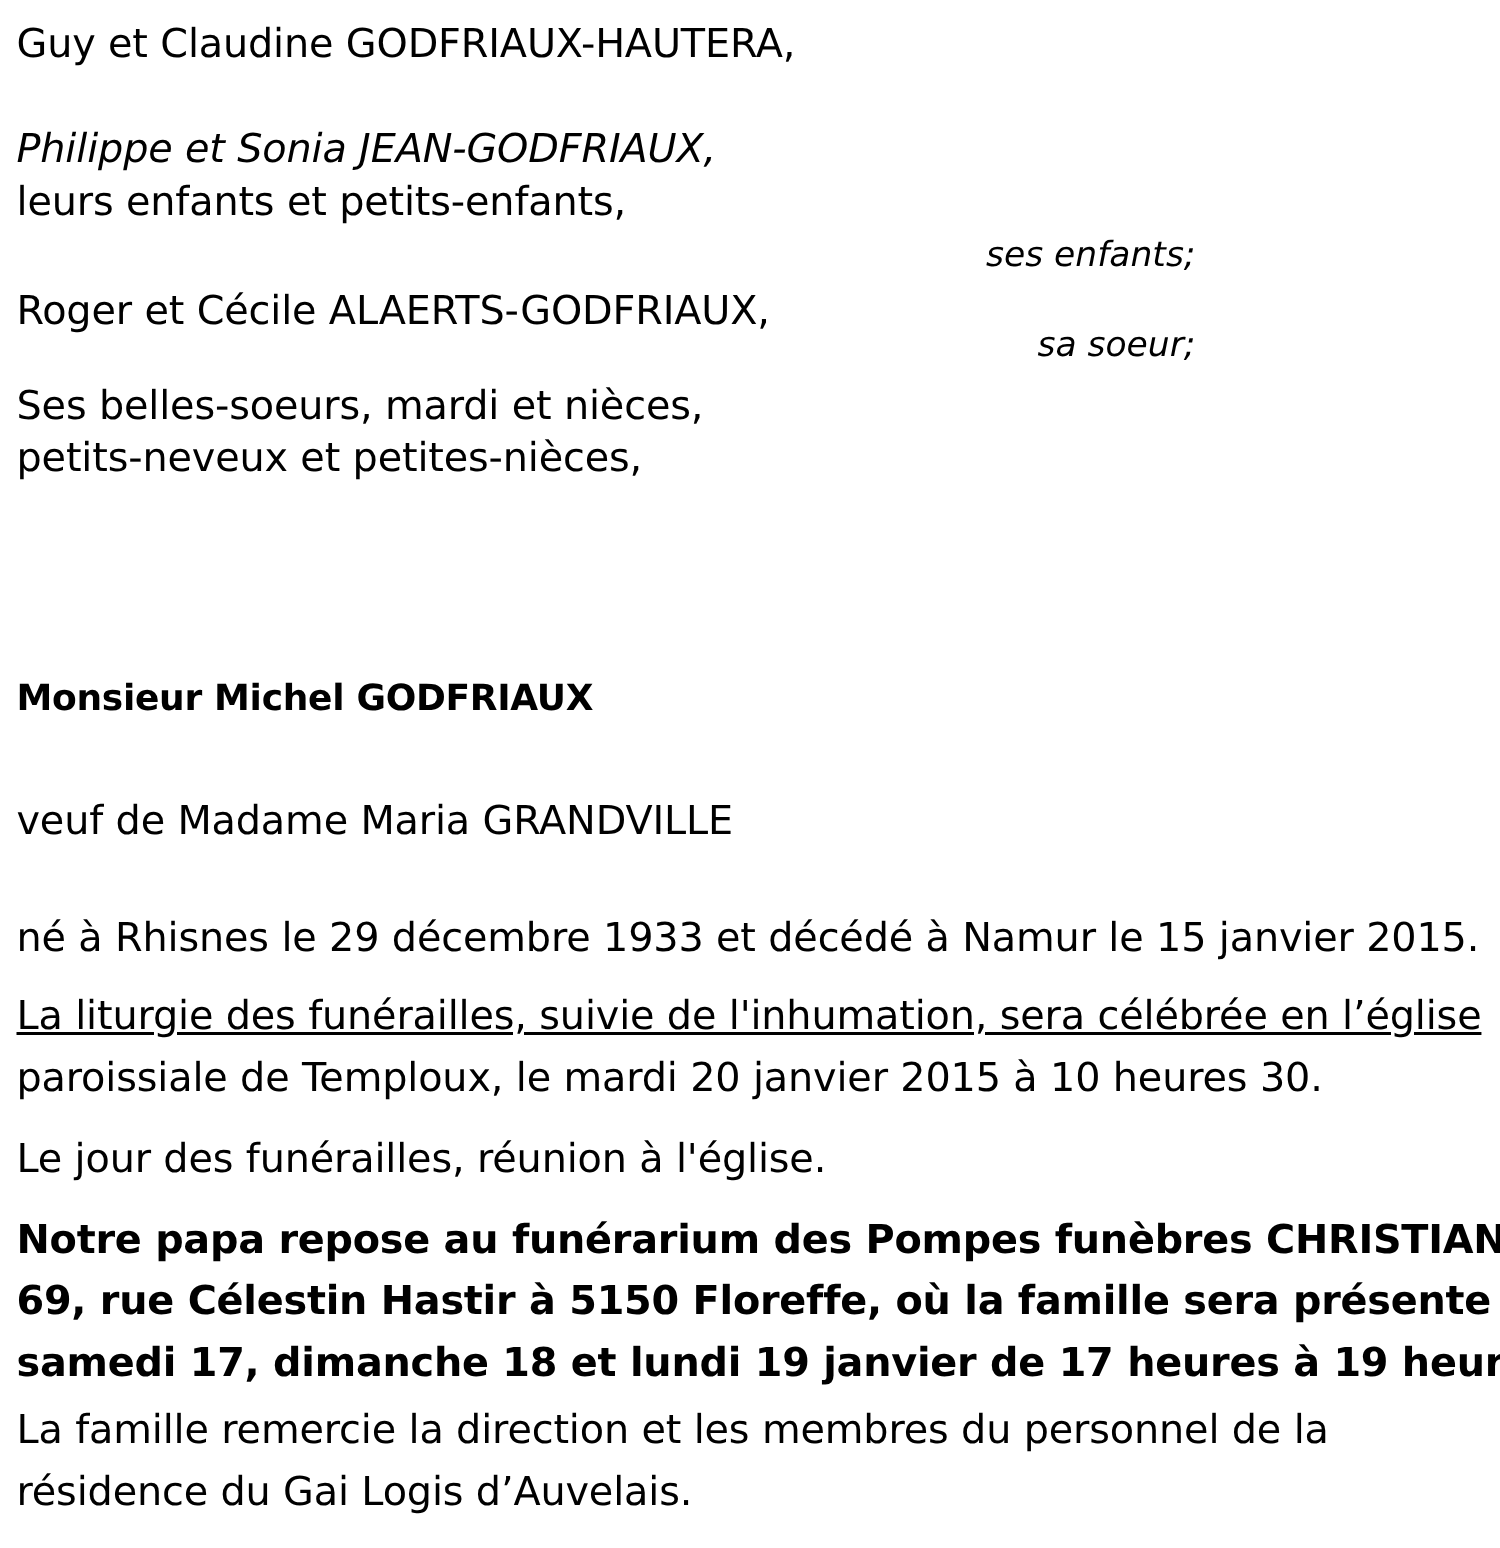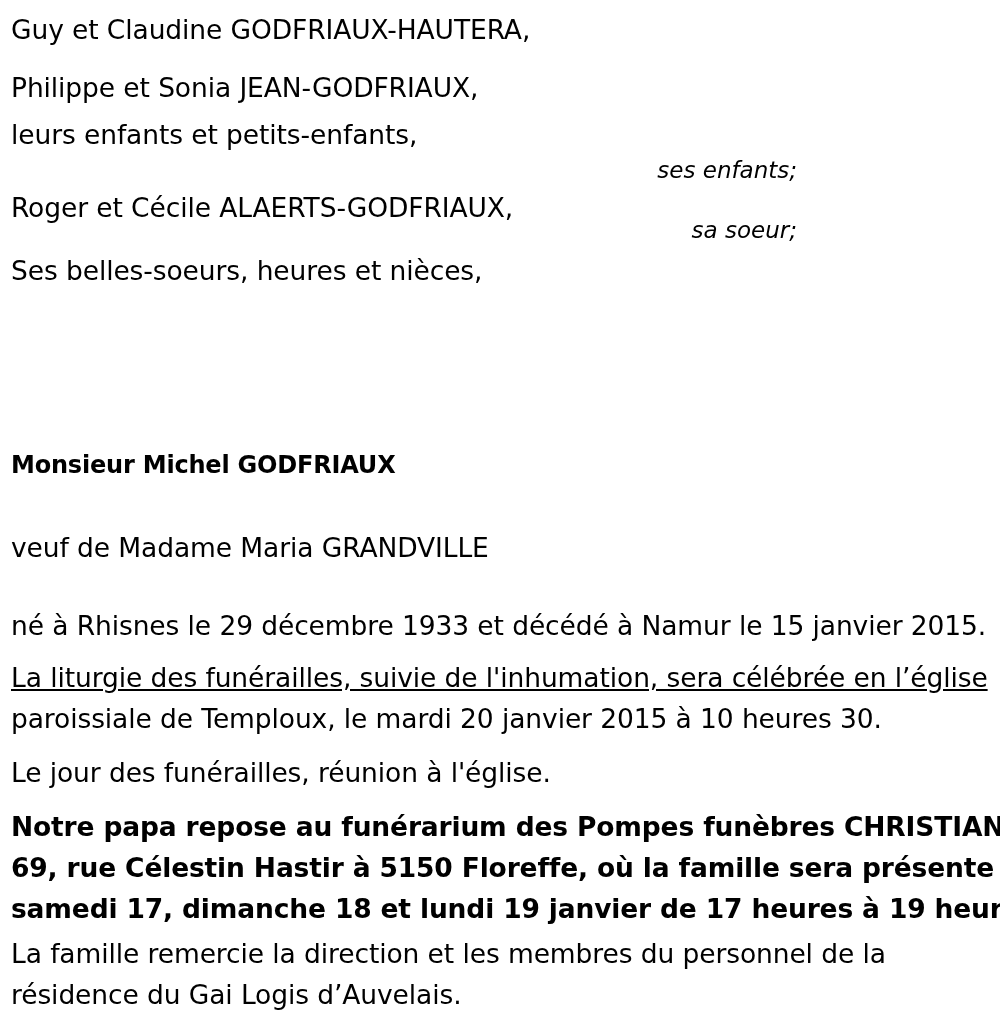--- a/index.html
+++ b/index.html
@@ -78,32 +78,33 @@
   }
 </style>
 </head>
 <body>
 
 <div id="notice">
 
   <div class="line" style="top:12px;">Guy et Claudine GODFRIAUX-HAUTERA,</div>
 
 
-  <div class="line" style="top:70px;">Philippe et Sonia JEAN-GODFRIAUX,</div>
+  <div class="line" style="top:82px;font-style:italic;">Philippe et Sonia JEAN-GODFRIAUX,</div>
 
   <div class="line" style="top:117px;">leurs enfants et petits-enfants,</div>
 
   <div class="aside" style="top:155px;">ses enfants;</div>
 
   <div class="line" style="top:190px;">Roger et Cécile ALAERTS-GODFRIAUX,</div>
 
   <div class="aside" style="top:215px;">sa soeur;</div>
 
-  <div class="line" style="top:253px;">Ses belles-soeurs, heures et nièces,</div>
+  <div class="line" style="top:253px;">Ses belles-soeurs, mardi et nièces,</div>
 
+  <div class="line" style="top:288px;">petits-neveux et petites-nièces,</div>
 
 
   <div class="deceased-name" style="top:444px;">Monsieur Michel GODFRIAUX</div>
 
   <div class="line" style="top:530px;">veuf de Madame Maria GRANDVILLE</div>
 
   <div class="line" style="top:608px;">né à Rhisnes le 29 décembre 1933 et décédé à Namur le 15 janvier 2015.</div>
 
   <div class="line" style="top:660px;text-decoration:underline;">La liturgie des funérailles, suivie de l'inhumation, sera célébrée en l’église</div>
 

